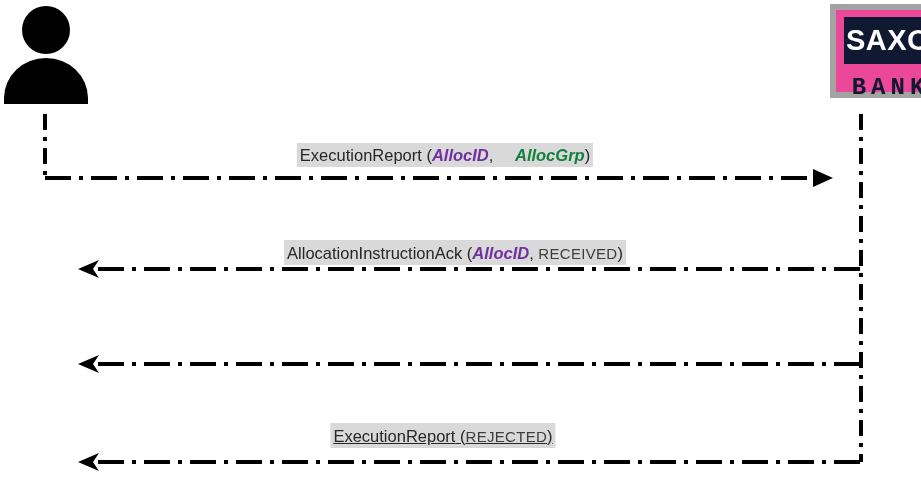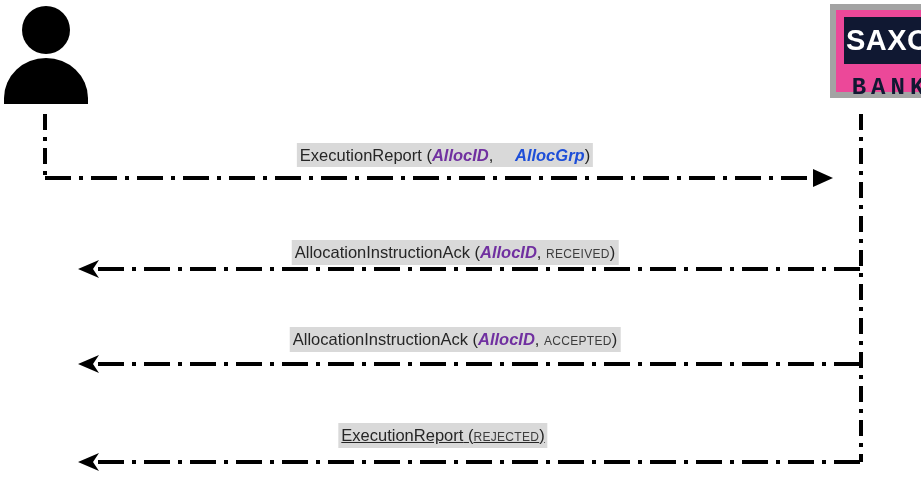--- a/index.html
+++ b/index.html
@@ -159,30 +159,30 @@
     padding: 1px 3px;
     transform: translateX(-50%);
   }
   .msg-label .param-alloc {
     color: #7030a0;
     font-weight: bold;
     font-style: italic;
     margin-top: 39px;
   }
   .msg-label .param-bold {
-    color: #1d4ed8;
+    color: #15803d;
     font-weight: bold;
     font-style: italic;
     margin-left: 17px;
   }
   .msg-label .param-status {
     color: #3d3d3d;
     font-variant: small-caps;
     text-transform: lowercase;
-    font-size: 17px;
+    font-size: 22px;
     letter-spacing: 0.3px;
   }
 </style>
 </head>
 <body>
 
 <div id="diagram">
 
   <div class="actor">
     <div class="actor-head"></div>
@@ -223,23 +223,20 @@
   </div>
 
   <div class="msg" style="left:78px; top:362px; width:783px;">
     <div class="msg-line" style="left:20px; width:763px;"></div>
     <div class="arrow-left" style="left:0px;">
       <svg width="22" height="22" viewBox="0 0 22 22">
         <path d="M0,11 L21,2 L15,11 L21,20 Z" fill="#000000"></path>
       </svg>
     </div>
   </div>
-  <div class="msg-label" style="left:455px; top:327px;">
-    <span>AllocationInstructionAck</span><span> (</span><span class="param-alloc">AllocID</span><span>, </span><span class="param-status">ACCEPTED</span><span>)</span>
-  </div>
 
   <div class="msg" style="left:78px; top:460px; width:783px;">
     <div class="msg-line" style="left:20px; width:763px;"></div>
     <div class="arrow-left" style="left:0px;">
       <svg width="22" height="22" viewBox="0 0 22 22">
         <path d="M0,11 L21,2 L15,11 L21,20 Z" fill="#000000"></path>
       </svg>
     </div>
   </div>
   <div class="msg-label" style="left:443px; top:423px;text-decoration:underline;">

